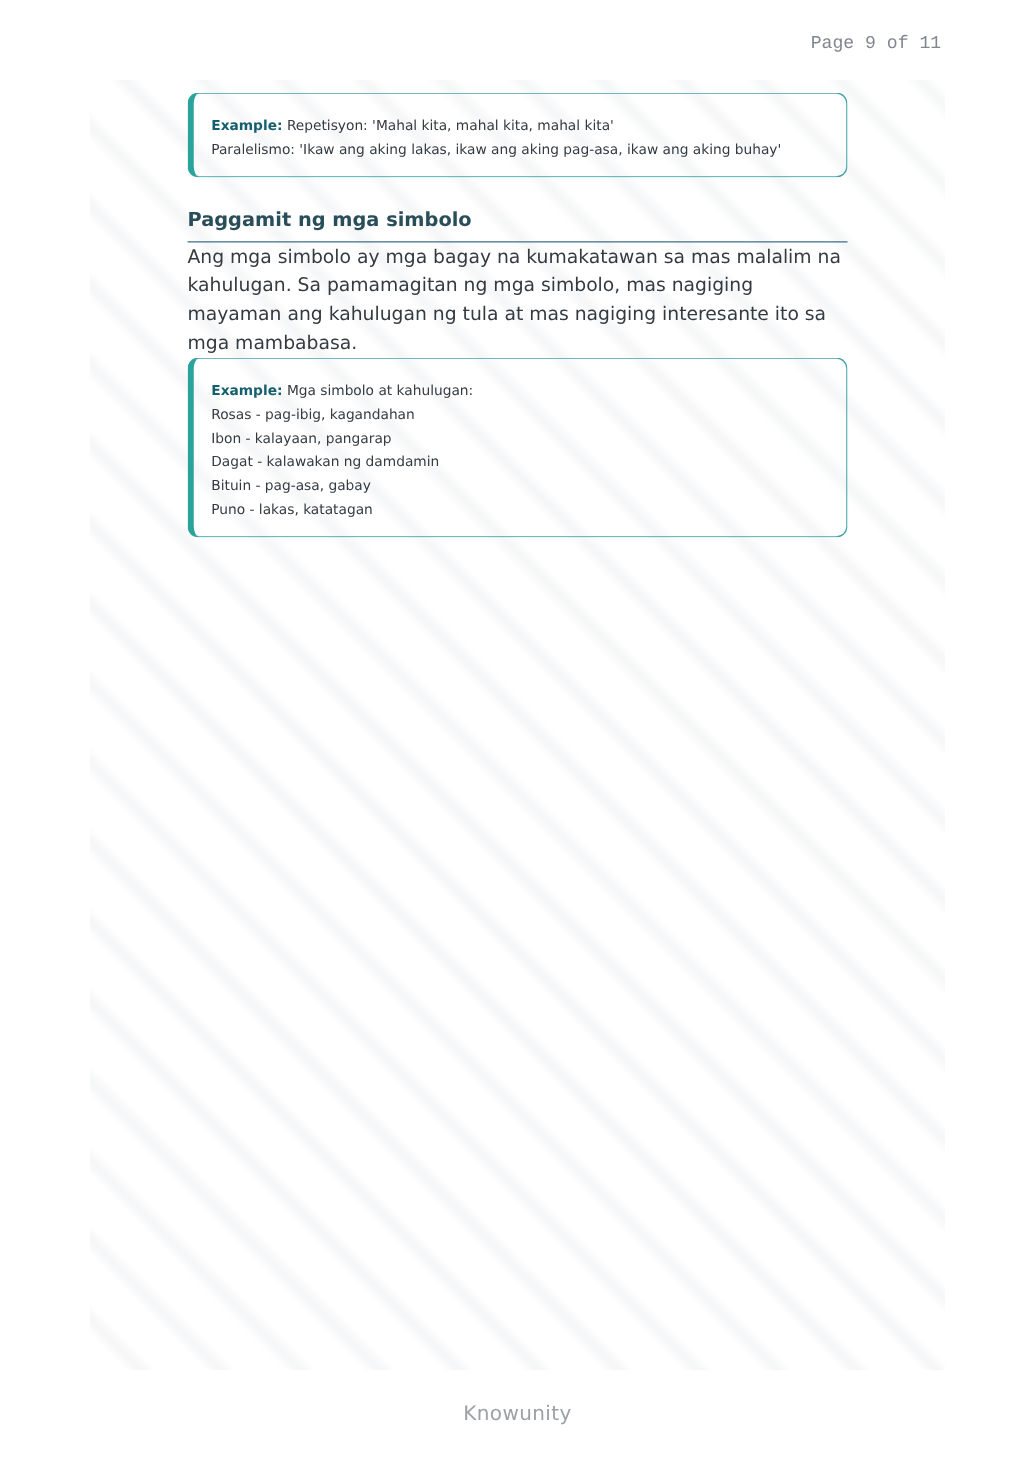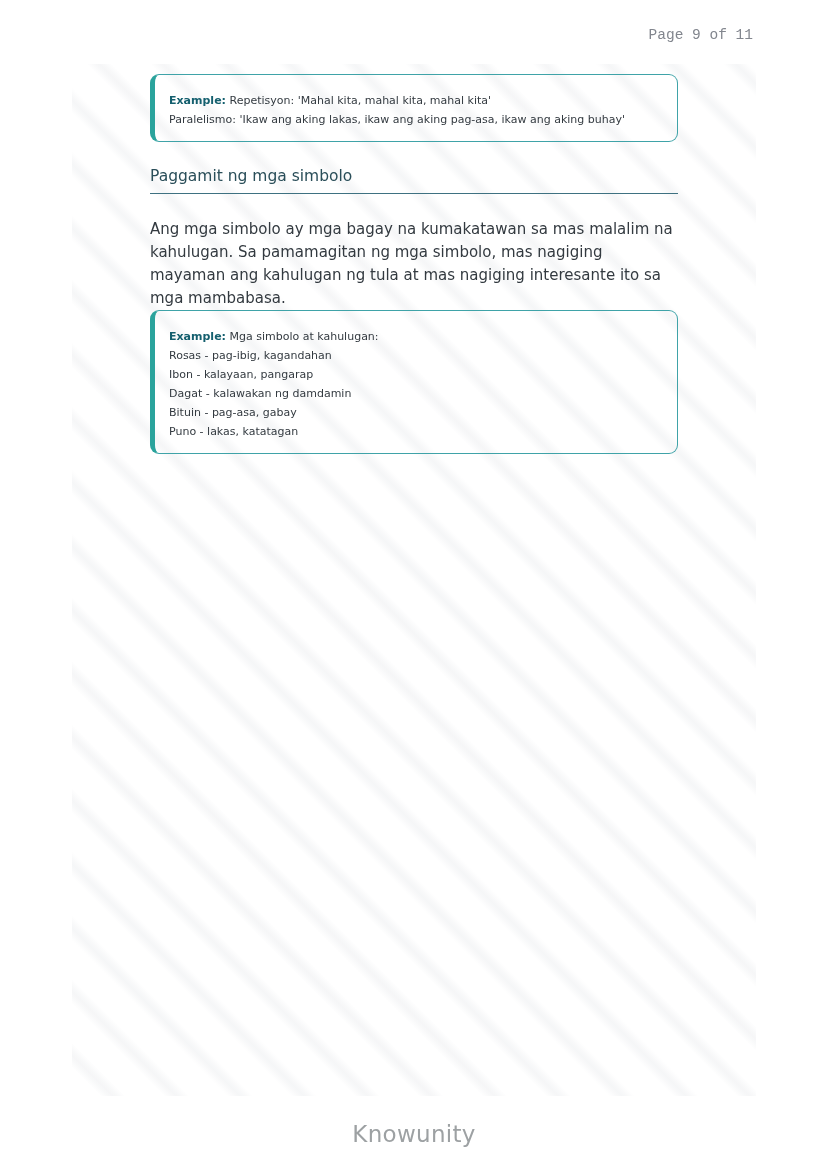--- a/index.html
+++ b/index.html
@@ -52,38 +52,37 @@
     color: #333a40;
     white-space: pre-wrap;
   }
   .box-text strong {
     color: #145f6e;
     font-weight: bold;
   }
   .section-heading {
     margin-top: 25px;
     font-size: 15.5px;
-    font-weight: normal;
+    font-weight: bold;
     color: #2a4e59;
     padding-bottom: 8px;
     border-bottom: 1px solid #3e7181;
   }
   .body-paragraph {
-    margin-top: 24px;
     font-size: 15px;
     line-height: 23px;
     color: #333a40;
   }
   .box-2 { }
   .footer-brand {
     position: absolute;
     top: 1121px; left: 0;
     width: 100%;
     text-align: center;
-    font-size: 23px;
+    font-size: 16px;
     color: #9da1a3;
     letter-spacing: 0.3px;
   }
 </style>
 </head>
 <body>
 
 <div>
 
   <div class="stripes"></div>

